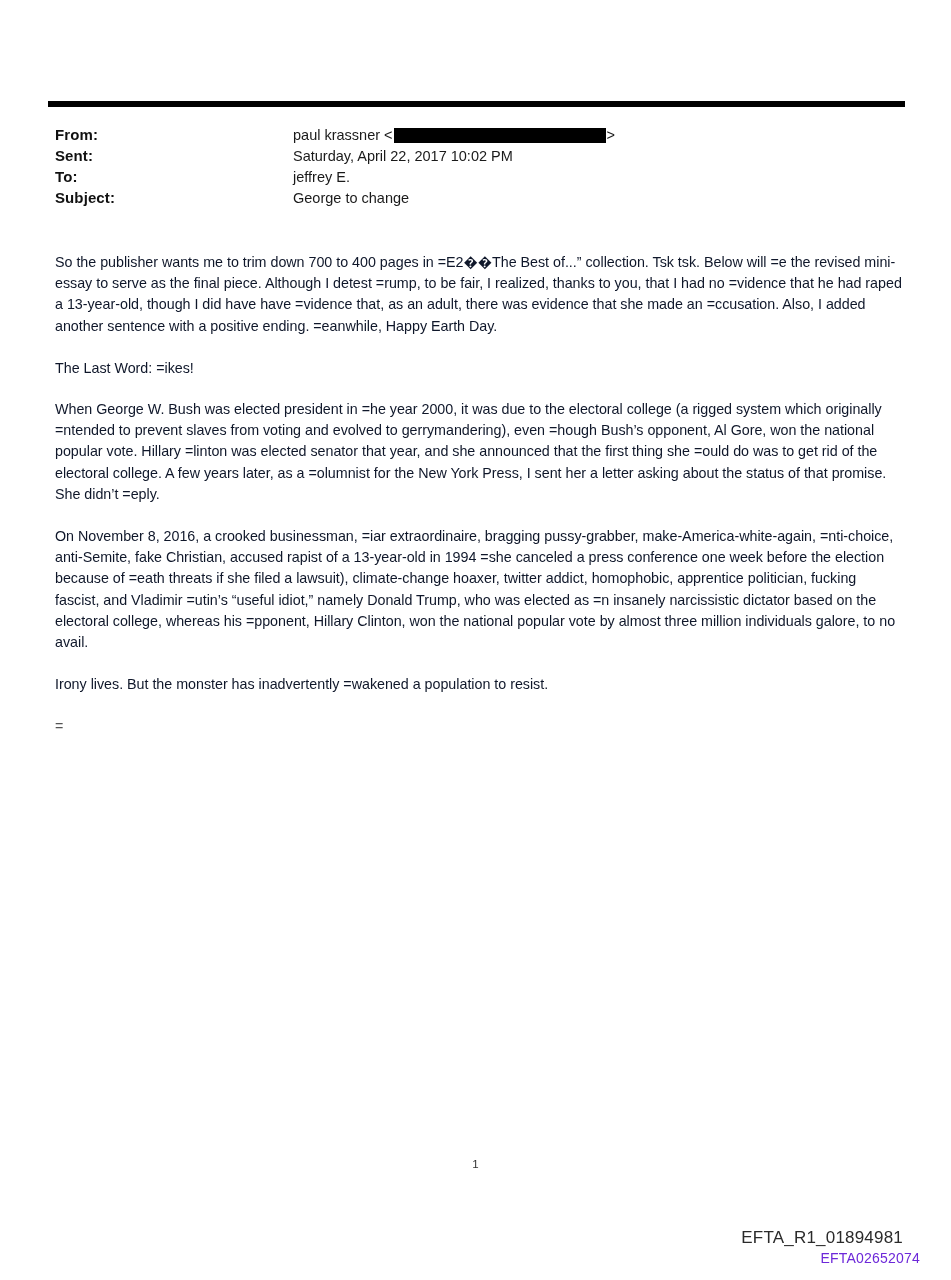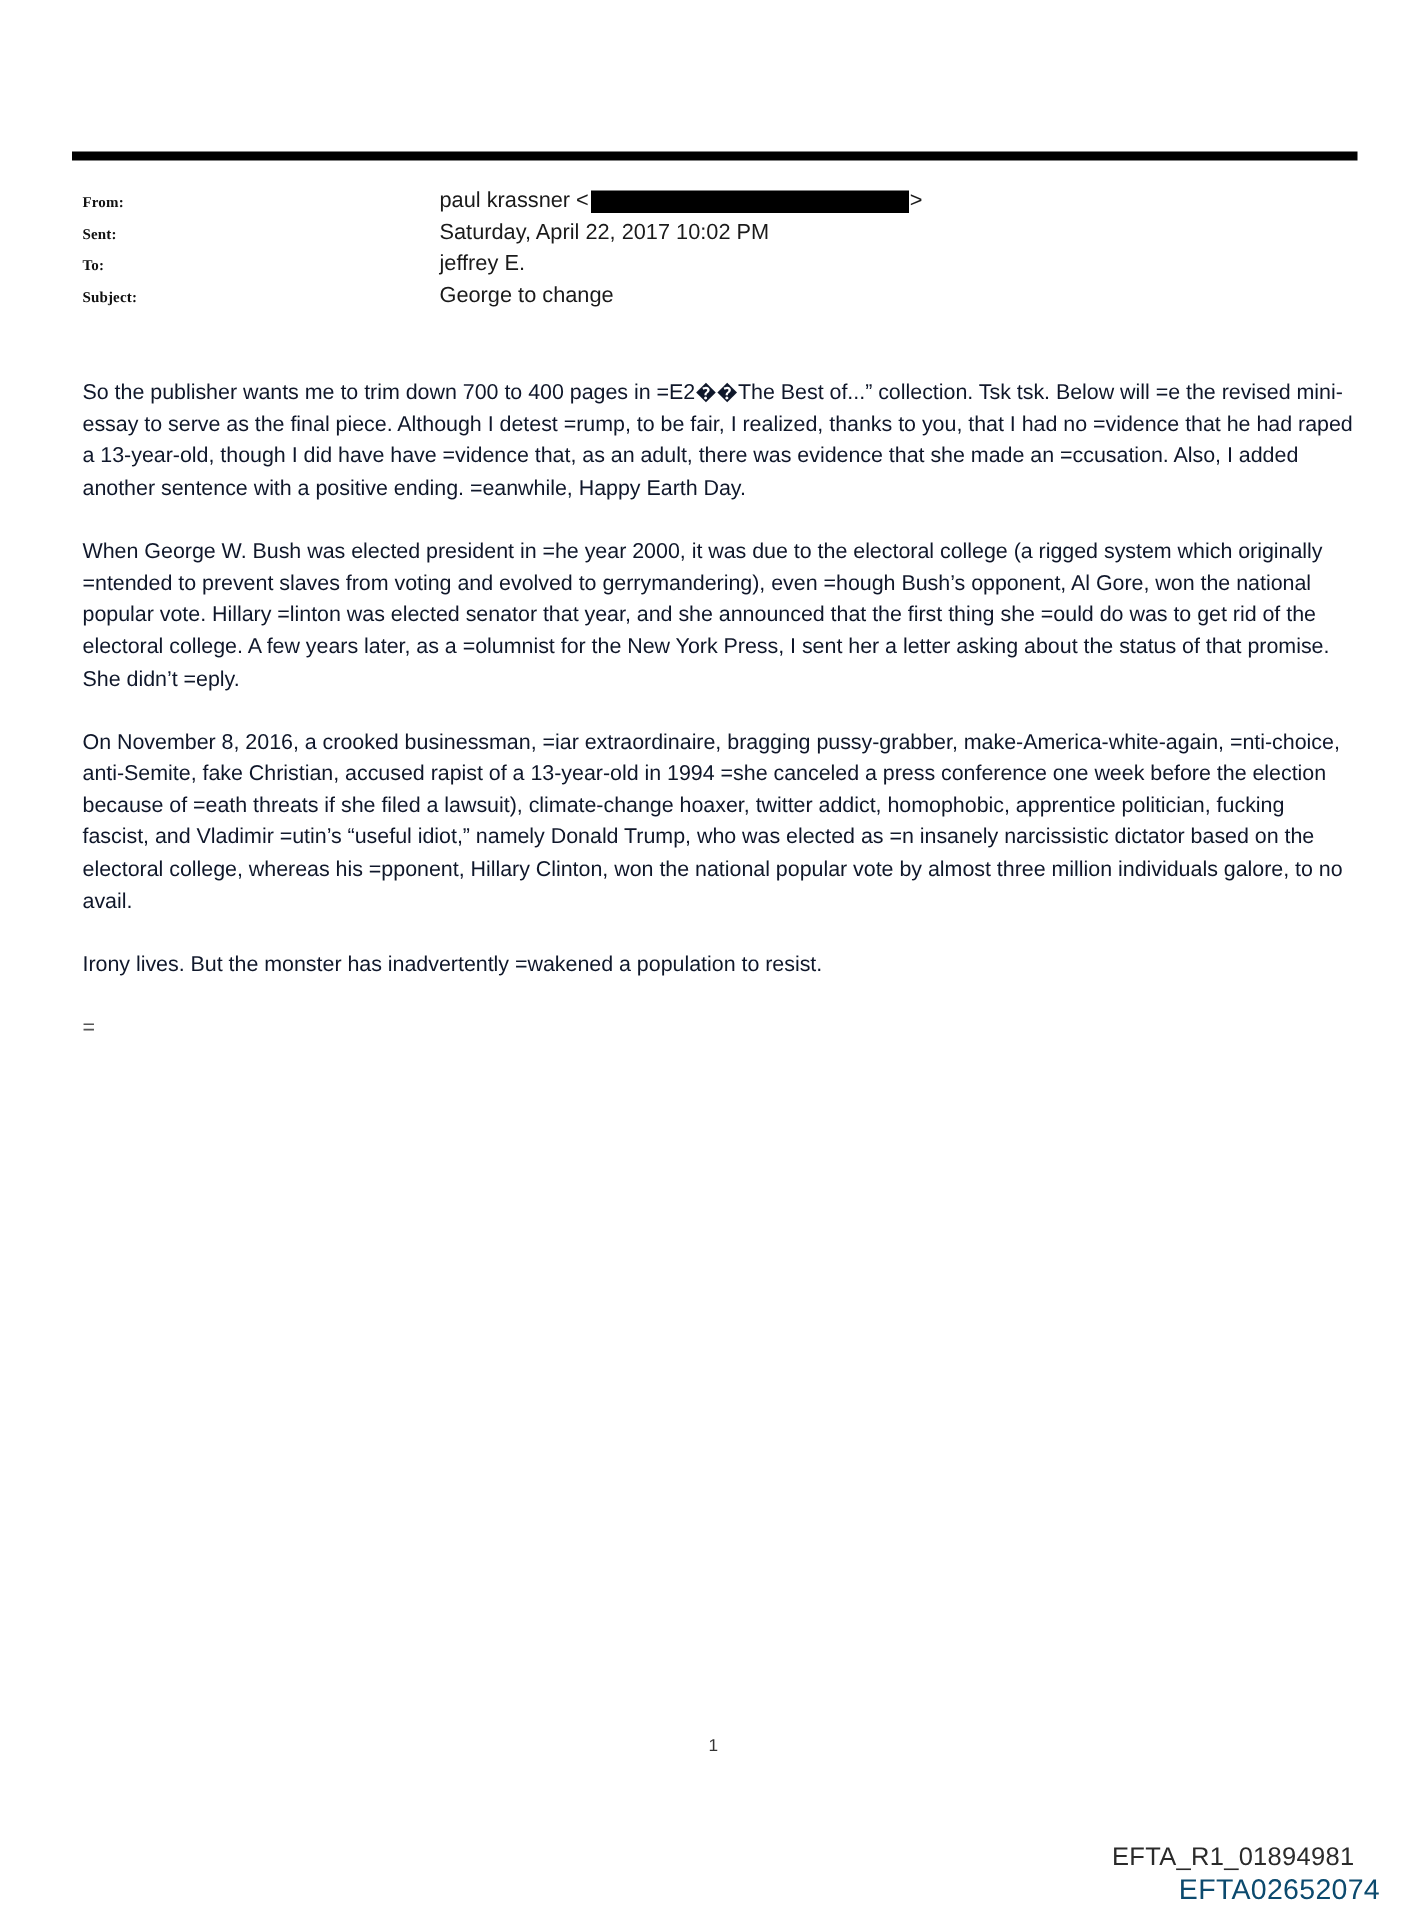--- a/index.html
+++ b/index.html
@@ -43,24 +43,23 @@
   .hdr-row {
     display: flex;
     align-items: baseline;
     height: 21px;
     line-height: 21px;
   }
   .hdr-label {
     width: 238px;
     flex: 0 0 238px;
     font-weight: bold;
-    font-size: 10px;
+    font-size: 15px;
     color: #111111;
     letter-spacing: 0.1px;
-    font-family: Liberation Serif, serif;
   }
   .hdr-value {
     font-size: 14.5px;
     color: #1a1a1a;
     white-space: nowrap;
     display: flex;
     align-items: center;
     text-align: right;
   }
   .redaction-bar {
@@ -116,22 +115,22 @@
     right: 48px;
     top: 1228px;
     font-size: 17px;
     color: #2a2a2a;
     letter-spacing: 0.2px;
   }
   .bates-bottom {
     position: absolute;
     right: 31px;
     top: 1250px;
-    font-size: 19px;
-    color: #0c4a6e;
+    font-size: 14px;
+    color: #6d28d9;
     letter-spacing: 0.2px;
   }
 </style>
 </head>
 <body>
 
 <div class="page">
 
   <div class="top-rule"></div>
 
@@ -158,20 +157,21 @@
 
     <div class="hdr-row">
       <div class="hdr-label">Subject:</div>
       <div class="hdr-value">George to change</div>
     </div>
 
   </div>
 
   <div class="body-text">
     <p class="para">So the publisher wants me to trim down 700 to 400 pages in =E2��The Best of...” collection. Tsk tsk. Below will =e the revised mini-essay to serve as the final piece. Although I detest =rump, to be fair, I realized, thanks to you, that I had no =vidence that he had raped a 13-year-old, though I did have have =vidence that, as an adult, there was evidence that she made an =ccusation. Also, I added another sentence with a positive ending. =eanwhile, Happy Earth Day.</p>
+    <p class="para short">The Last Word: =ikes!</p>
     <p class="para">When George W. Bush was elected president in =he year 2000, it was due to the electoral college (a rigged system which originally =ntended to prevent slaves from voting and evolved to gerrymandering), even =hough Bush’s opponent, Al Gore, won the national popular vote. Hillary =linton was elected senator that year, and she announced that the first thing she =ould do was to get rid of the electoral college. A few years later, as a =olumnist for the New York Press, I sent her a letter asking about the status of that promise. She didn’t =eply.</p>
     <p class="para">On November 8, 2016, a crooked businessman, =iar extraordinaire, bragging pussy-grabber, make-America-white-again, =nti-choice, anti-Semite, fake Christian, accused rapist of a 13-year-old in 1994 =she canceled a press conference one week before the election because of =eath threats if she filed a lawsuit), climate-change hoaxer, twitter addict, homophobic, apprentice politician, fucking fascist, and Vladimir =utin’s “useful idiot,” namely Donald Trump, who was elected as =n insanely narcissistic dictator based on the electoral college, whereas his =pponent, Hillary Clinton, won the national popular vote by almost three million individuals galore, to no avail.</p>
     <p class="para">Irony lives. But the monster has inadvertently =wakened a population to resist.</p>
     <p class="para stray">=</p>
   </div>
 
   <div class="page-number">1</div>
 
   <div class="bates-top">EFTA_R1_01894981</div>
   <div class="bates-bottom">EFTA02652074</div>

